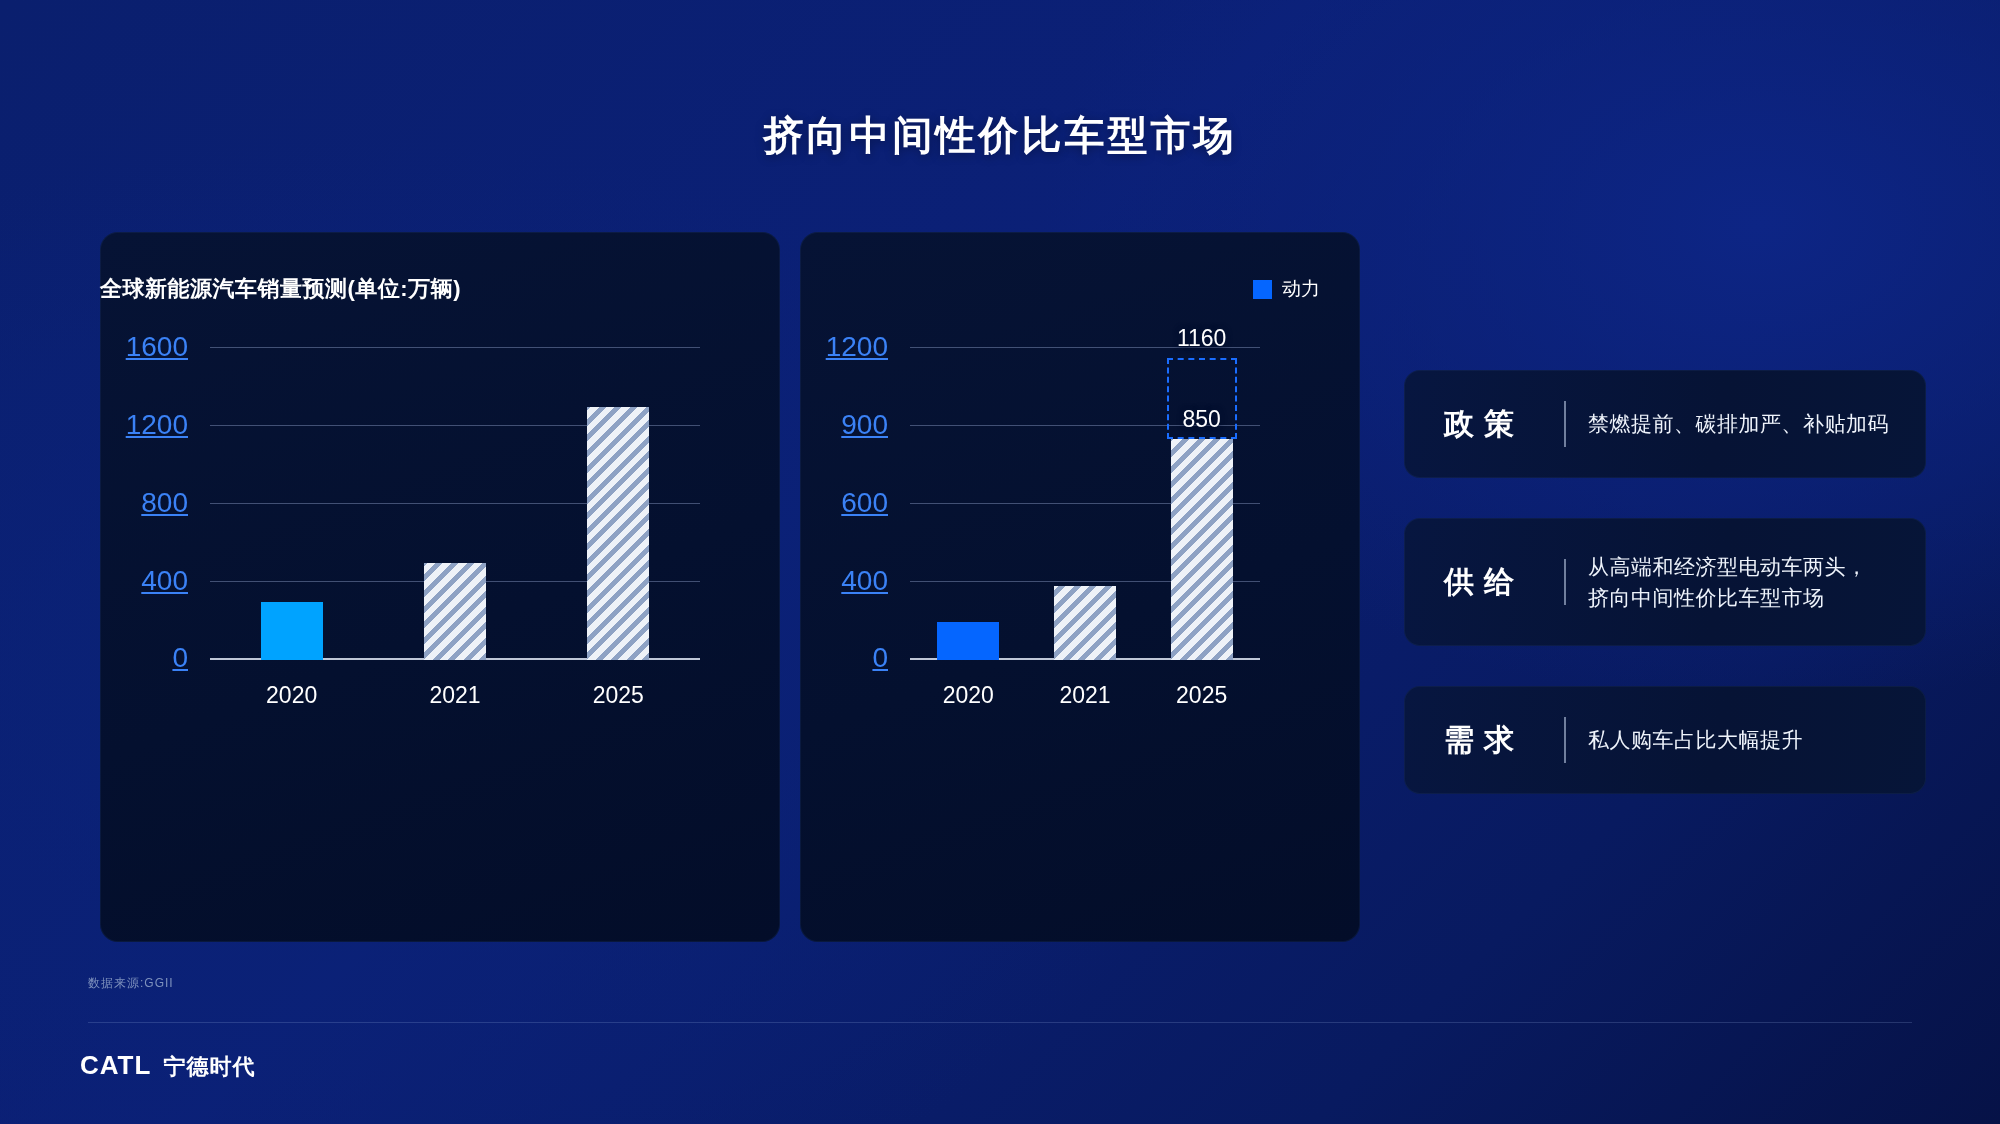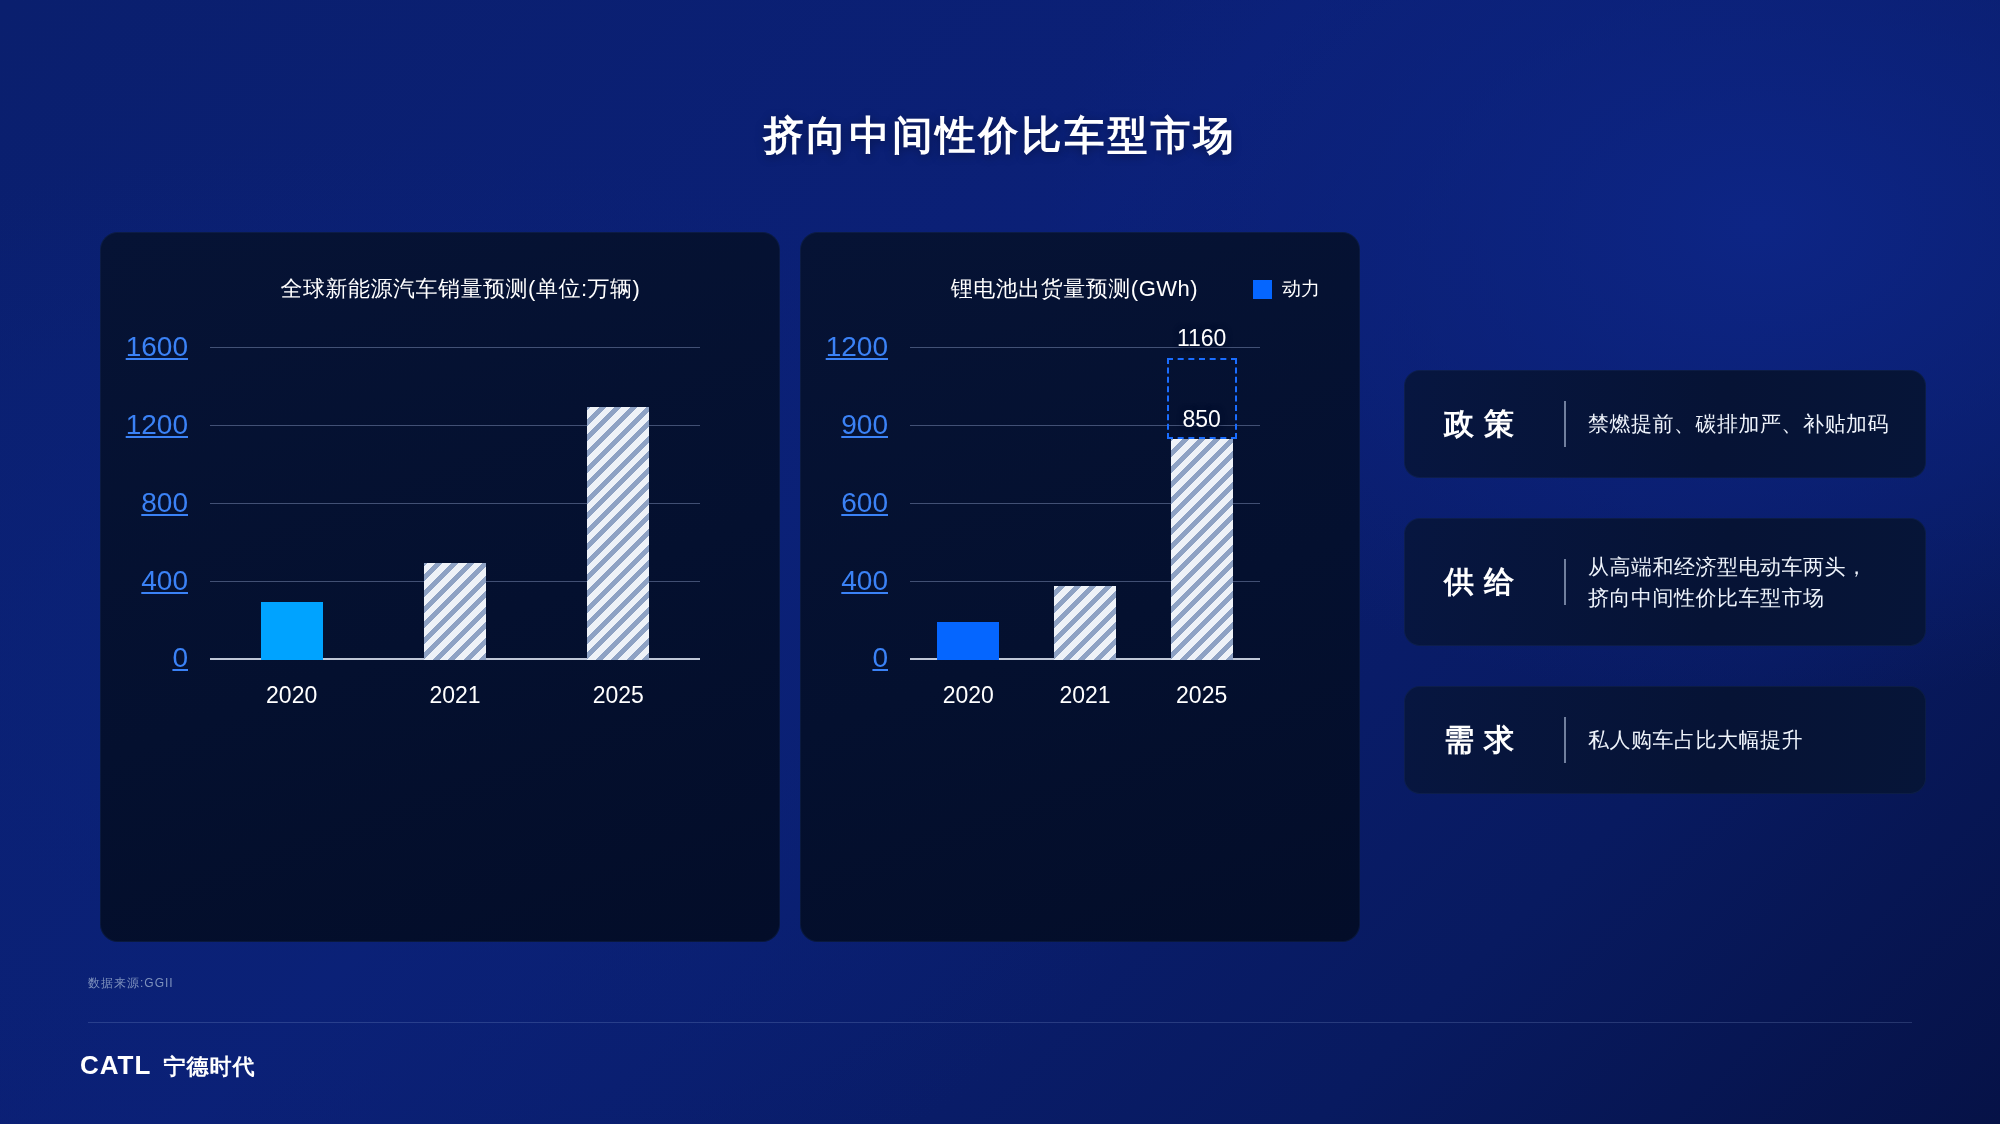--- a/index.html
+++ b/index.html
@@ -28,24 +28,22 @@
     position:absolute;
     background:linear-gradient(160deg,#061335 0%,#04102f 55%,#030d29 100%);
     border-radius:18px;
     box-shadow:0 0 0 1px rgba(60,100,190,.12) inset;
   }
   #card-left  { left:100px;  top:232px; width:680px; height:710px; }
   #card-right { left:800px;  top:232px; width:560px; height:710px; }
 
   .chart-title{
     position:absolute; top:42px; left:0; width:100%;
-    text-align:center;
-    font-size:22px; font-weight:400; color:#ffffff; letter-spacing:.5px;
+    font-size:22px; font-weight:700; color:#ffffff; letter-spacing:.5px;
     white-space:nowrap;
-    padding-left:41px;
   }
   #card-right .chart-title{ padding-right:52px; }
 
   .legend{
     position:absolute; top:44px; right:40px;
     display:flex; align-items:center; gap:10px;
     font-size:19px; color:#ffffff;
   }
   .legend-swatch{ width:19px; height:19px; background:#0566ff; display:block; }
 
@@ -168,21 +166,20 @@
     </div>
     <div class="bar solid-cyan" style="height: 58.5px; left: 50.6667px;"></div>
     <div class="xlabel" style="left: 81.6667px;">2020</div>
     <div class="bar hatch" style="height: 97.5px; left: 214px;"></div>
     <div class="xlabel" style="left: 245px;">2021</div>
     <div class="bar hatch" style="height: 253.5px; left: 377.333px;"></div>
     <div class="xlabel" style="left: 408.333px;">2025</div>
   </div>
 
 <div class="card" id="card-right">
-  <div class="chart-title">锂电池出货量预测(GWh)</div>
   <div class="legend">
     <span class="legend-swatch"></span>
     <span>动力</span>
   </div>
 </div>
 <div class="plot" id="plot-right">
     <div class="gridline axis" style="bottom: 0px;">
       <span class="ytick" style="top: 0px;">0</span>
     </div>
     <div class="gridline" style="bottom: 78px;">

